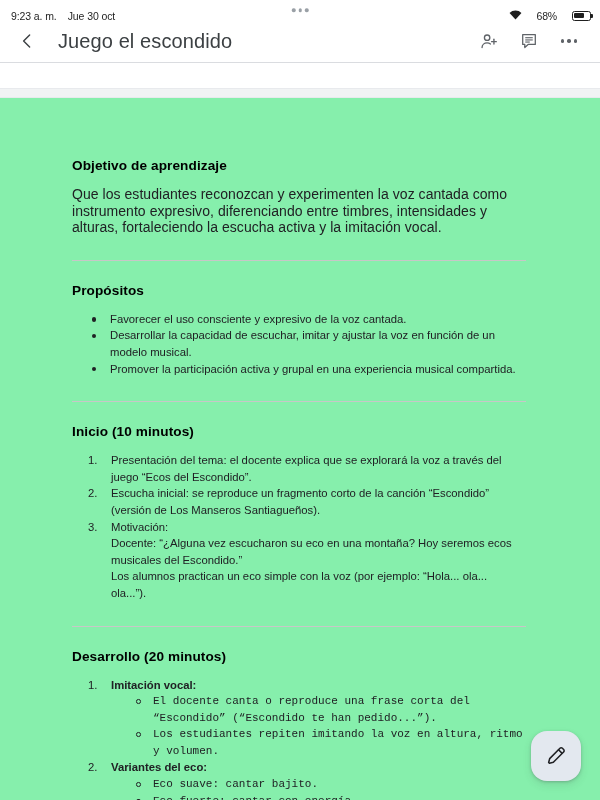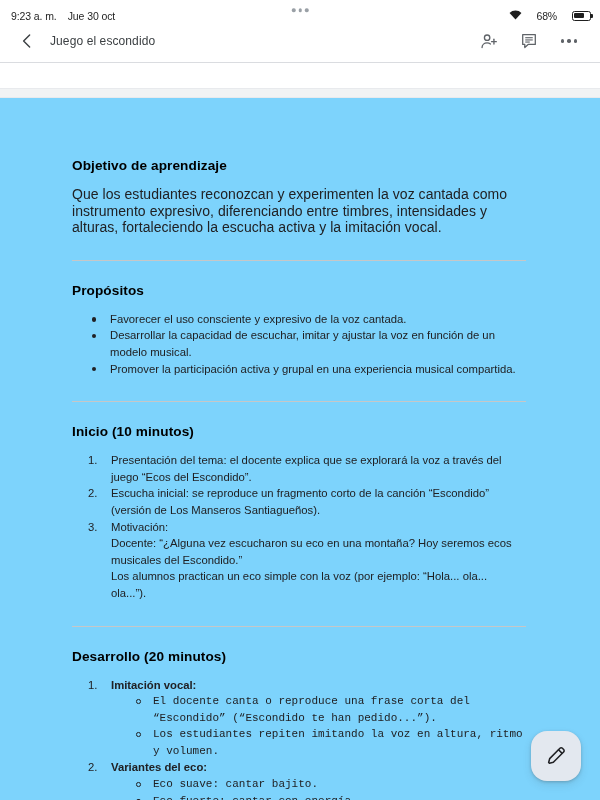--- a/index.html
+++ b/index.html
@@ -109,23 +109,23 @@
     display: flex;
     align-items: center;
     justify-content: center;
     border: none;
     background: transparent;
     cursor: pointer;
     border-radius: 50%;
     flex: none;
   }
   .doc-title {
-    font-size: 12px;
+    font-size: 20px;
     color: #3c4043;
-    margin-left: 6px;
+    margin-left: 14px;
     letter-spacing: 0.1px;
     white-space: nowrap;
     overflow: hidden;
     text-overflow: ellipsis;
   }
   .tb-right {
     margin-left: auto;
     display: flex;
     align-items: center;
     gap: 6px;
@@ -152,21 +152,21 @@
   .gap-white { height: 25px; background: #ffffff; }
   .gray-band {
     height: 10px;
     background: #f1f3f4;
     border-top: 1px solid #e8eaed;
     border-bottom: 1px solid #e8eaed;
   }
 
   
   .page {
-    background: #7dd3fc;
+    background: #86efac;
     padding: 60px 75px 0 72px;
     height: 702px;
     overflow: hidden;
   }
 
   h2.sec-title {
     font-size: 13.6px;
     font-weight: bold;
     color: #000000;
     letter-spacing: 0.1px;

